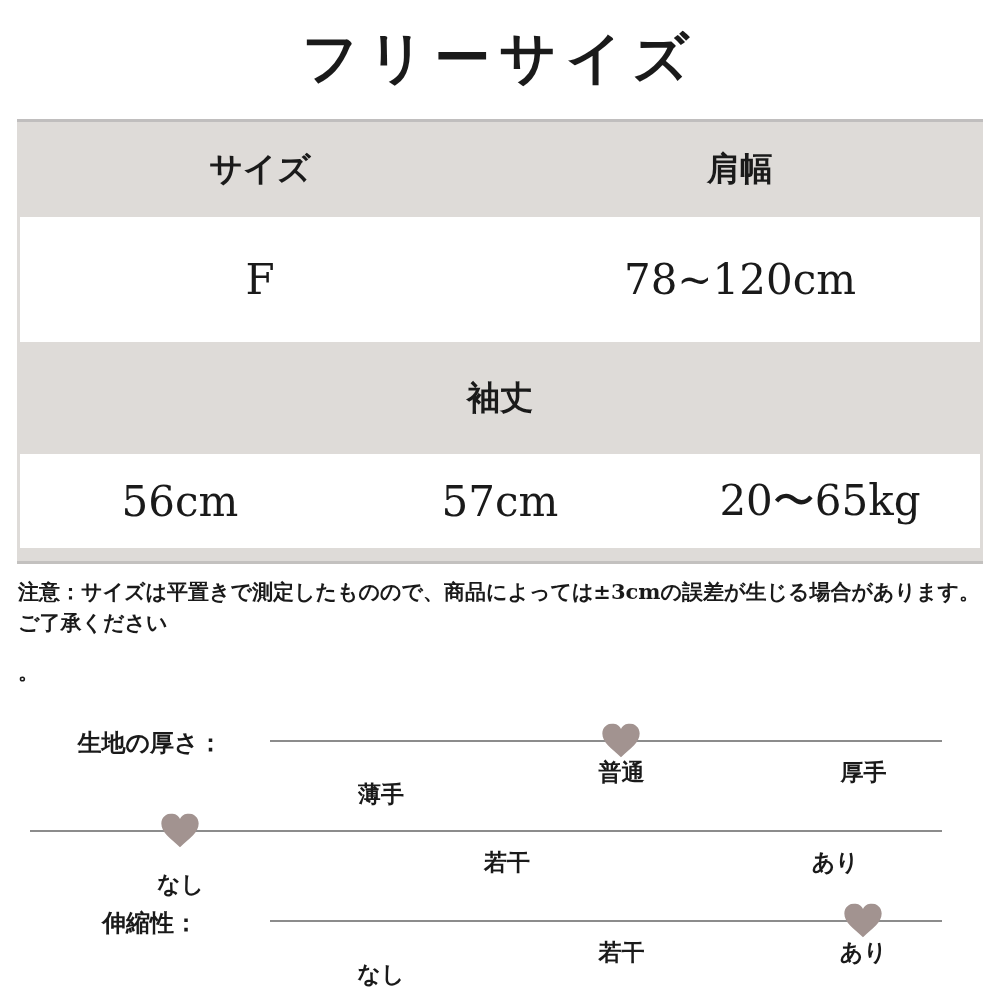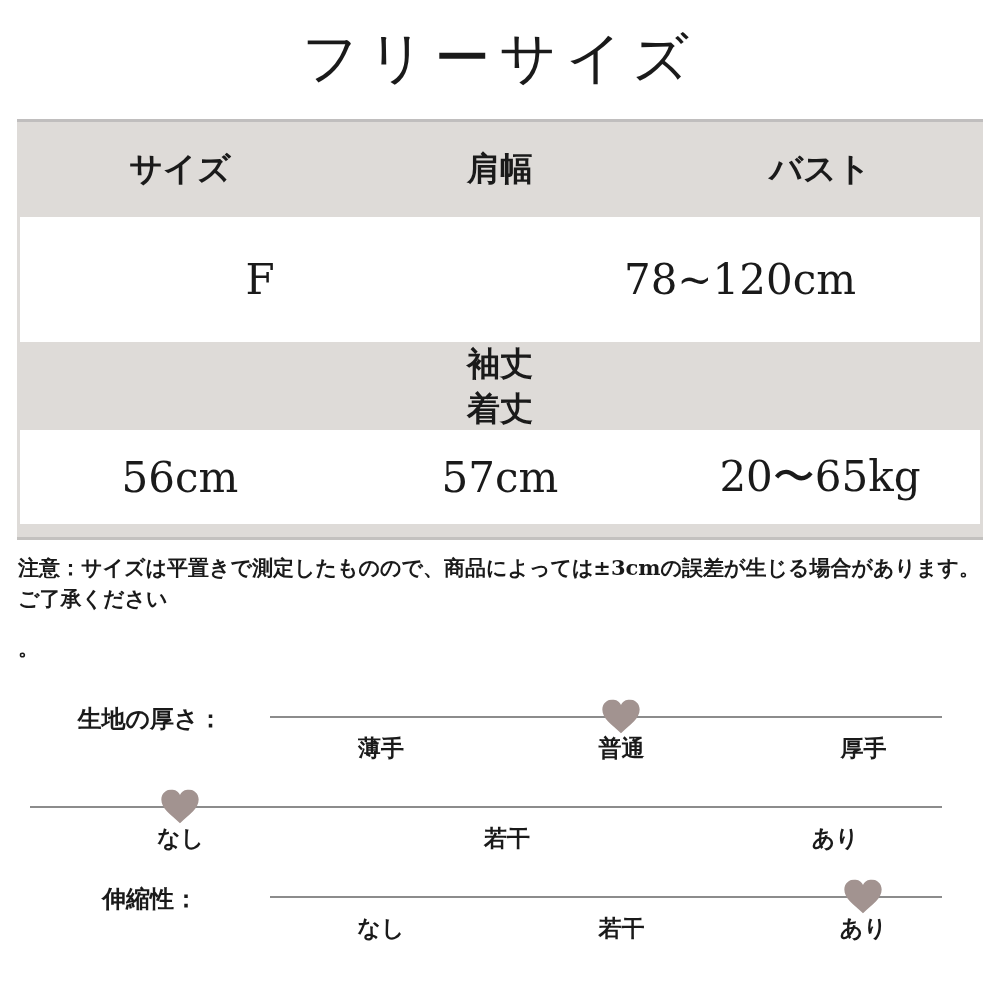--- a/index.html
+++ b/index.html
@@ -13,35 +13,35 @@
   body{
     font-family:"DejaVu Serif","Liberation Serif",serif;
     color:var(--text);
     overflow:hidden;
   }
   
   .title{
     padding-top:24px;
     text-align:center;
     font-size:56px;
-    font-weight:400;
+    font-weight:700;
     letter-spacing:9px;
     line-height:1.2;
   }
   
   .size-table{
     margin:28px 17px 0 17px;
     background:var(--table-bg);
     border-top:3px solid #c0bebe;
     border-bottom:3px solid #c3c1bf;
     padding:0 3px 13px 3px;
   }
   .t-row{display:flex;width:100%;}
   .t-row.t-header{height:95px;background:var(--table-bg);}
-  .t-row.t-header2{height:88px;flex-direction:column;}
+  .t-row.t-header2{height:112px;}
   .t-row.t-values{height:125px;background:#ffffff;}
   .t-row.t-values2{height:94px;}
   .t-cell{
     flex:1;
     display:flex;
     align-items:center;
     justify-content:center;
     white-space:nowrap;
   }
   .t-header .t-cell{font-size:33px;font-weight:600;}
@@ -89,44 +89,42 @@
     line-height:0;
   }
   .opt{
     position:absolute;
     top:53px;
     transform:translateX(-50%);
     font-size:23px;
     font-weight:700;
     white-space:nowrap;
   }
-  .o0{left:16.5%;}
+  .o0{left:16.5%;margin-top:22px;}
   .o1{left:52.3%;}
   .o2{left:88.3%;}
 </style>
 </head>
 <body>
 
 <div class="page">
 
   <h1 class="title">フリーサイズ</h1>
 
   <div class="size-table">
     <div class="t-row t-header">
       <div class="t-cell">サイズ</div>
       <div class="t-cell">肩幅</div>
-      <div class="t-cell">バスト</div>
     </div>
     <div class="t-row t-values">
       <div class="t-cell">F</div>
       <div class="t-cell">78~120cm</div>
     </div>
     <div class="t-row t-header t-header2">
       <div class="t-cell">袖丈</div>
-      <div class="t-cell">着丈</div>
     </div>
     <div class="t-row t-values t-values2">
       <div class="t-cell">56cm</div>
       <div class="t-cell">57cm</div>
       <div class="t-cell">20〜65kg</div>
     </div>
   </div>
 
   <div class="note">
     <div>注意：サイズは平置きで測定したものので、商品によっては±3cmの誤差が生じる場合があります。ご了承ください</div>

